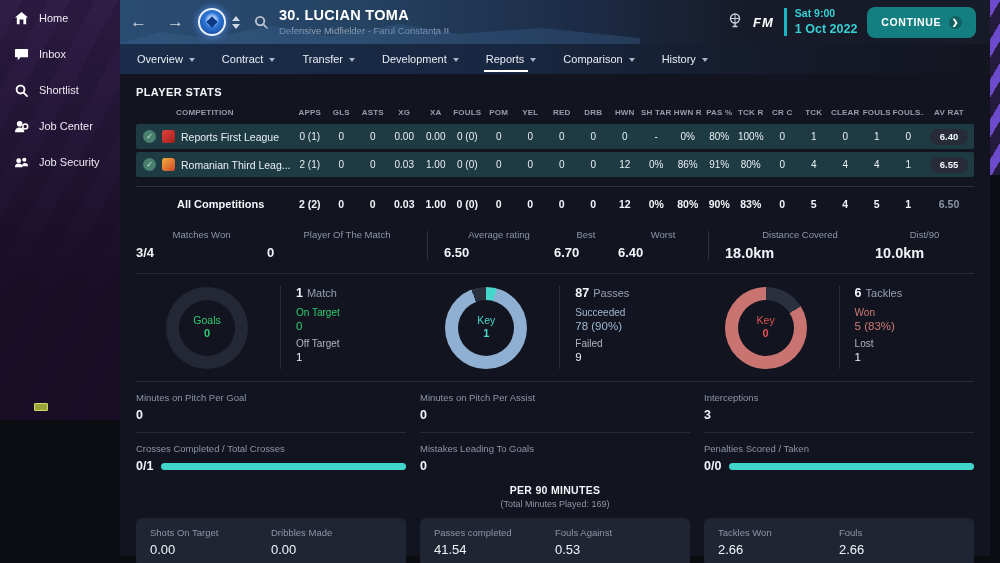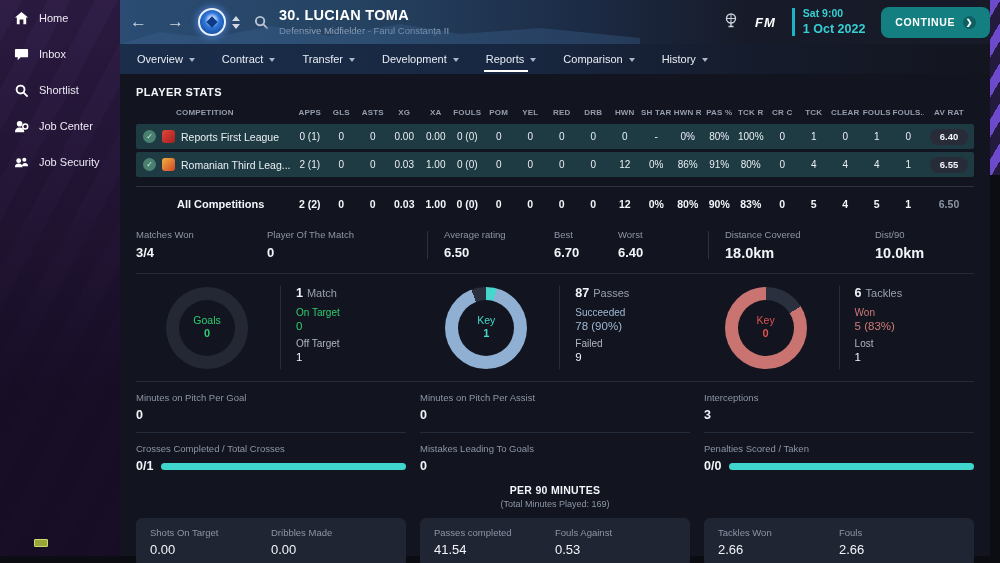--- a/index.html
+++ b/index.html
@@ -1,20 +1,20 @@
 <!DOCTYPE html>
 <html><head>
 <meta charset="utf-8">
 <style>
   * { margin:0; padding:0; box-sizing:border-box; }
   html,body { width:1000px; height:563px; overflow:hidden; background:#0b0d13; font-family:"Liberation Sans", sans-serif; }
   .app { position:relative; width:1000px; height:563px; }
 
   
-  .sidebar { position:absolute; left:0; top:0; width:120px; height:556px;
+  .sidebar { position:absolute; left:0; top:0; width:120px; height:420px;
     background:
       linear-gradient(180deg, rgba(48,30,72,.55), rgba(22,13,36,.92) 70%),
       repeating-linear-gradient(118deg, #2e1d45 0 20px, #221434 20px 42px);
   }
   .side-item { display:flex; align-items:center; gap:10px; padding:10px 10px 10px 13px; color:#ece9f3; font-size:11px; cursor:pointer; }
   .side-item .sicon { width:16px; height:16px; display:inline-flex; align-items:center; justify-content:center; }
   .side-item svg { width:15px; height:15px; fill:#fff; }
   .si-logo { position:absolute; left:34px; bottom:9px; width:14px; height:8px; background:#9aa43a; border:1px solid #cdd96a; border-radius:1px; }
 
   
@@ -34,21 +34,21 @@
     border:2px solid #e9f2fd; box-shadow:0 0 6px 2px rgba(90,150,255,.55); position:relative; }
   .club-badge::after { content:""; position:absolute; left:8px; top:8px; width:8px; height:8px; background:#0c3a86; transform:rotate(45deg); }
   .stepper { display:flex; flex-direction:column; gap:3px; padding:0 8px 0 4px; cursor:pointer; }
   .tri-up { width:0; height:0; border-left:4px solid transparent; border-right:4px solid transparent; border-bottom:5px solid #cfd8e4; }
   .tri-dn { width:0; height:0; border-left:4px solid transparent; border-right:4px solid transparent; border-top:5px solid #cfd8e4; }
   .search-btn { margin:0 10px 0 6px; cursor:pointer; display:flex; }
   .search-btn svg { width:15px; height:15px; stroke:#b9c4d2; stroke-width:2; fill:none; }
   .ptitle { line-height:1.15; }
   .ptitle .pname { color:#ffffff; font-weight:bold; font-size:14.5px; letter-spacing:.3px; }
   .ptitle .psub { color:#93a4bb; font-size:9.5px; margin-top:2px; }
-  .top-right { margin-left:auto; display:flex; align-items:center; gap:16px; }
+  .top-right { margin-left:auto; display:flex; align-items:center; gap:10px; padding-right:14px; }
   .globe-ic svg { width:16px; height:16px; fill:#c9d2dc; }
   .fm-logo { color:#fff; font-weight:bold; font-style:italic; font-size:13px; letter-spacing:1px; }
   .date-wrap { display:flex; align-items:center; gap:8px; }
   .date-bar { width:3px; height:28px; background:#17b6c2; }
   .date-txt { color:#35d0d4; font-size:10.5px; font-weight:bold; line-height:1.3; }
   .date-txt .d2 { font-size:12.5px; }
   .continue-btn { background:#147f80; color:#fff; font-weight:bold; font-size:10.5px; letter-spacing:.6px;
     border:none; border-radius:8px; padding:9px 14px; display:flex; align-items:center; gap:8px; cursor:pointer; }
   .cont-circ { width:13px; height:13px; border-radius:50%; background:#0e5f60; color:#fff; font-size:8px; display:flex; align-items:center; justify-content:center; }
 
@@ -76,21 +76,21 @@
   .lbadge.org { background:linear-gradient(135deg,#f3b13c,#d1452b); }
   .comp-name { white-space:nowrap; overflow:hidden; text-overflow:ellipsis; }
   .rpill { background:#272c38; border-radius:9px; padding:2.5px 0; width:38px; justify-self:center; text-align:center; font-weight:bold; font-size:9.5px; color:#f2f5f9; }
   .trow-total { border-top:1px solid #2b3242; margin-top:9px; padding:11px 0 10px 0; background:none; color:#f2f5f9; font-weight:bold; font-size:10.5px; }
   .trow-total .cell { text-align:center; }
   .total-label { padding-left:41px; font-size:11px; }
   .total-rating { text-align:center; color:#8b93a4; }
 
   
   .summary { display:flex; border-bottom:1px solid #242b3a; padding:9px 0 12px 0; }
-  .sum-item .lab { color:#8d95a6; font-size:9.5px; margin-bottom:5px; }
+  .sum-item .lab { color:#8d95a6; font-size:9.5px; margin-bottom:5px;text-align:center; }
   .sum-item .val { color:#f1f4f8; font-size:13px; font-weight:bold; }
   .sum-item.big .val { font-size:14.5px; }
   .gsep { width:1px; background:#2a3140; margin:2px 16px 2px 0; }
 
   
   .donut-band { display:flex; border-bottom:1px solid #242b3a; padding:12px 0; }
   .donut-col { width:33.33%; display:flex; align-items:center; }
   .donut { width:82px; height:82px; border-radius:50%; margin-left:30px; flex:none; display:flex; align-items:center; justify-content:center; }
   .donut .hole { width:56px; height:56px; border-radius:50%; background:#12151f; display:flex; flex-direction:column; align-items:center; justify-content:center; line-height:1.25; }
   .d-goals { background:#232834; }

